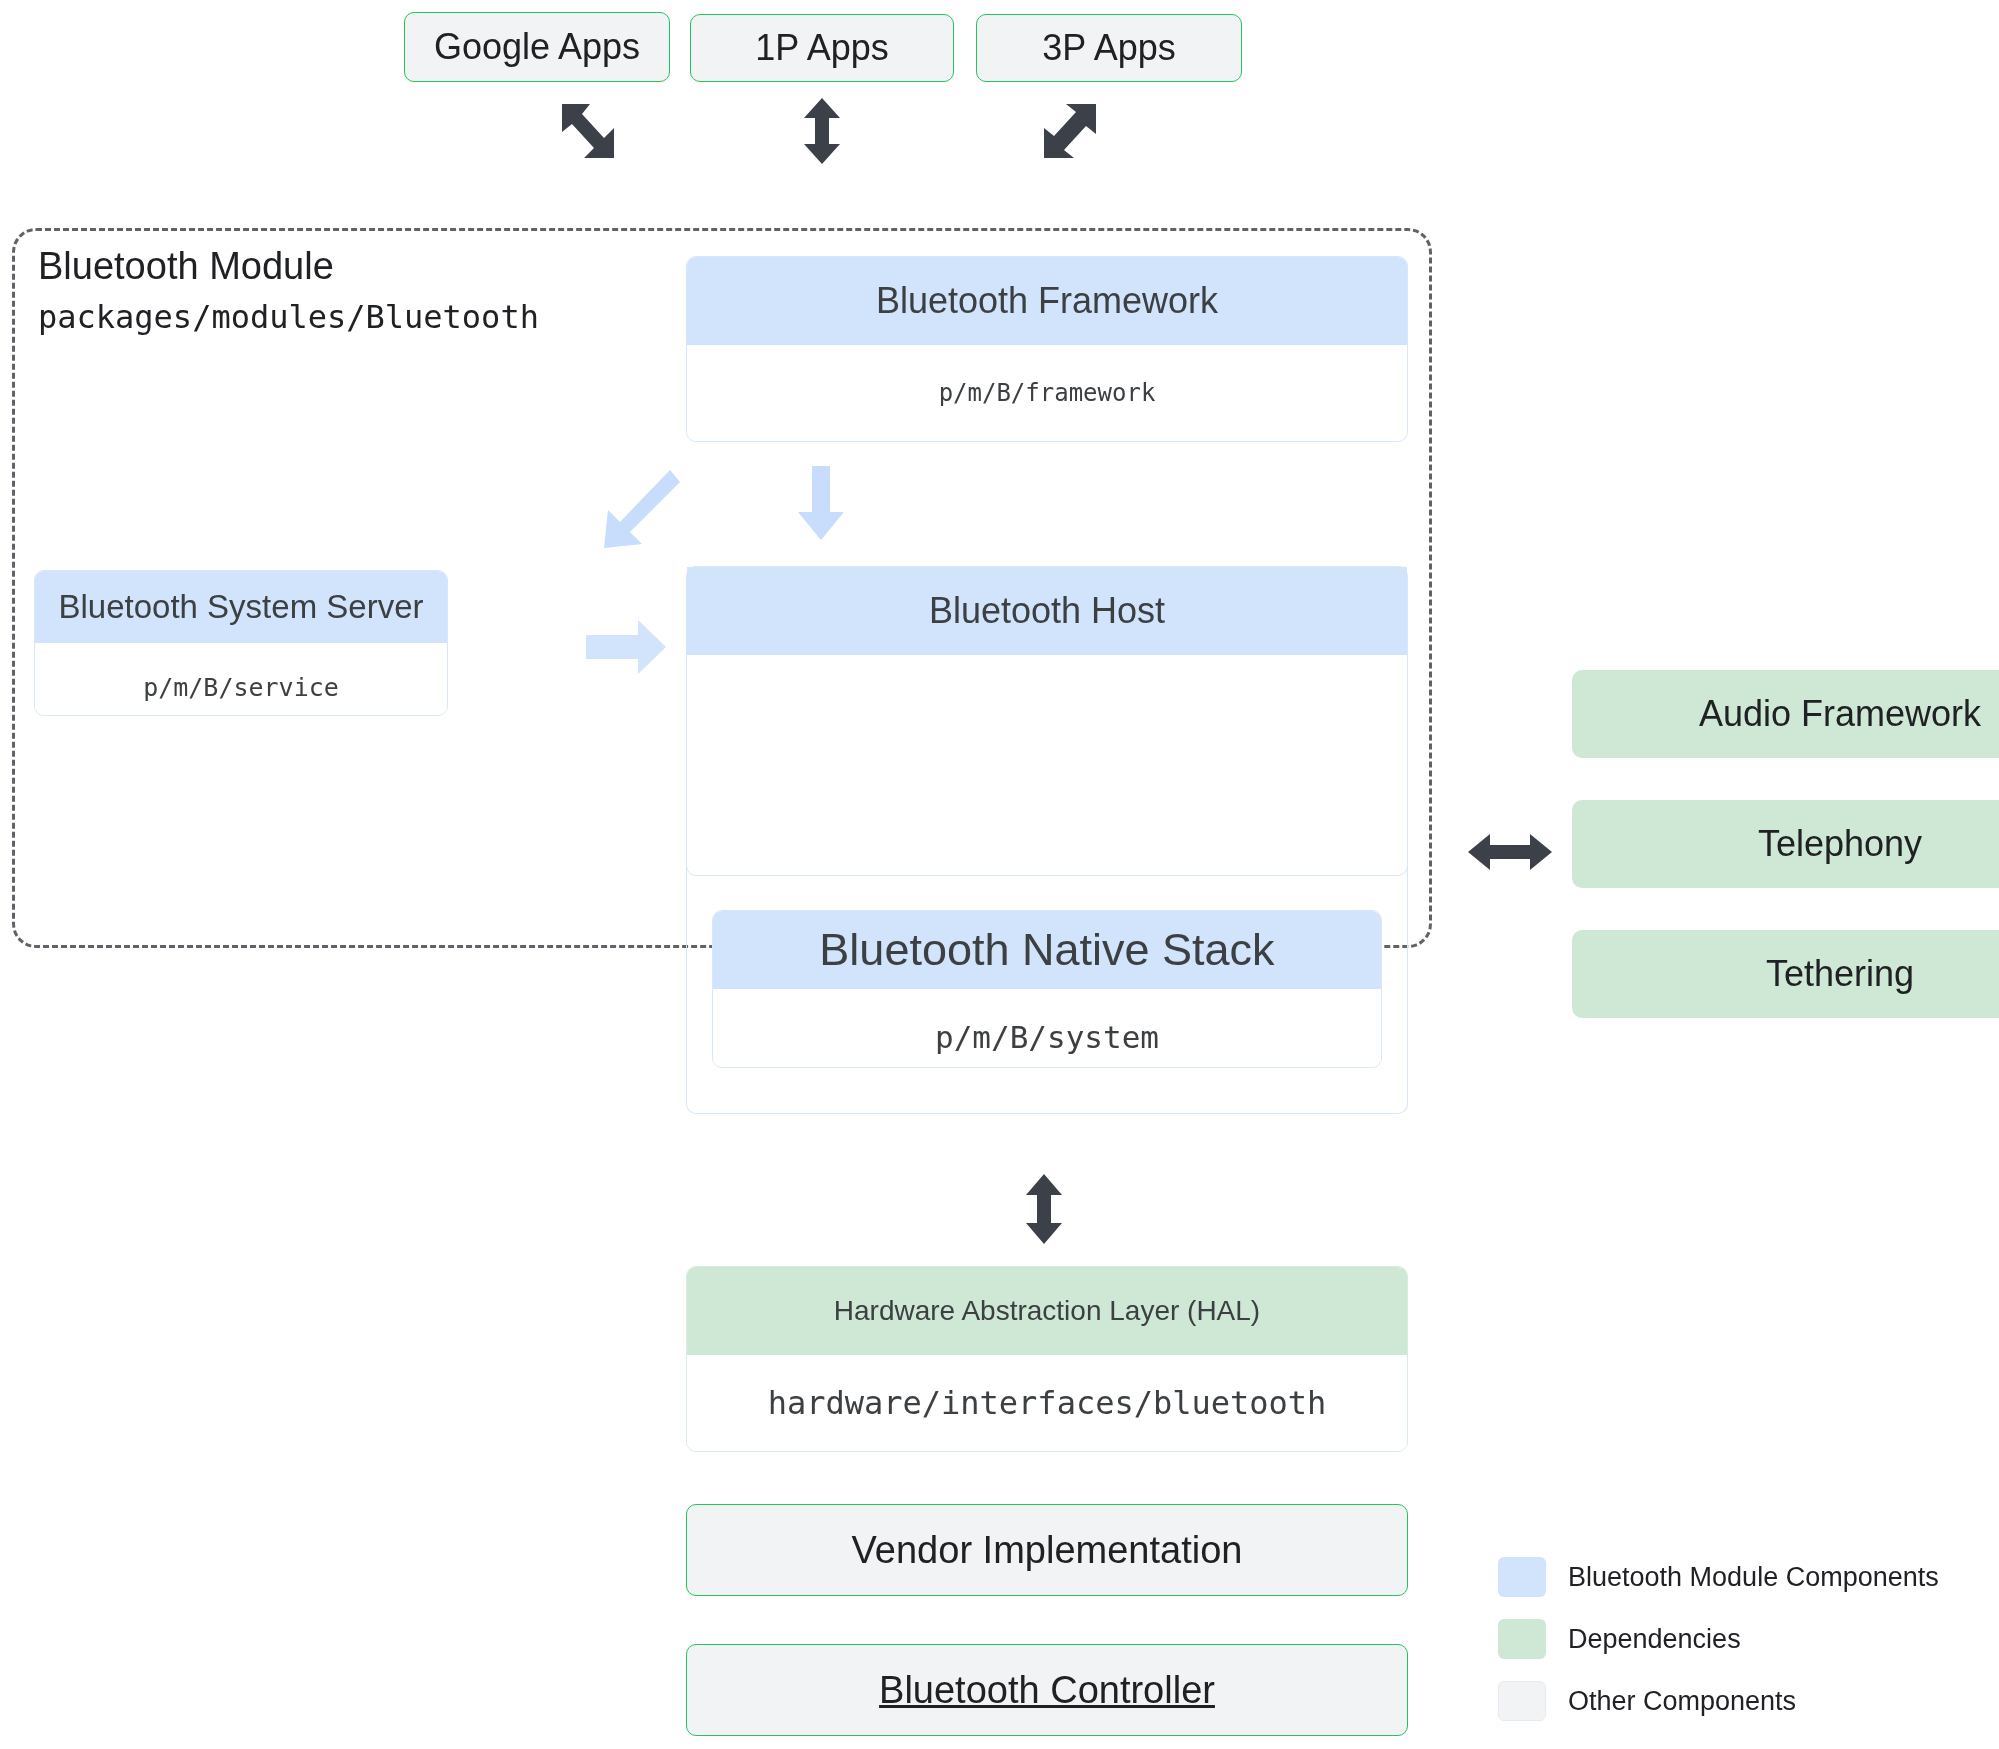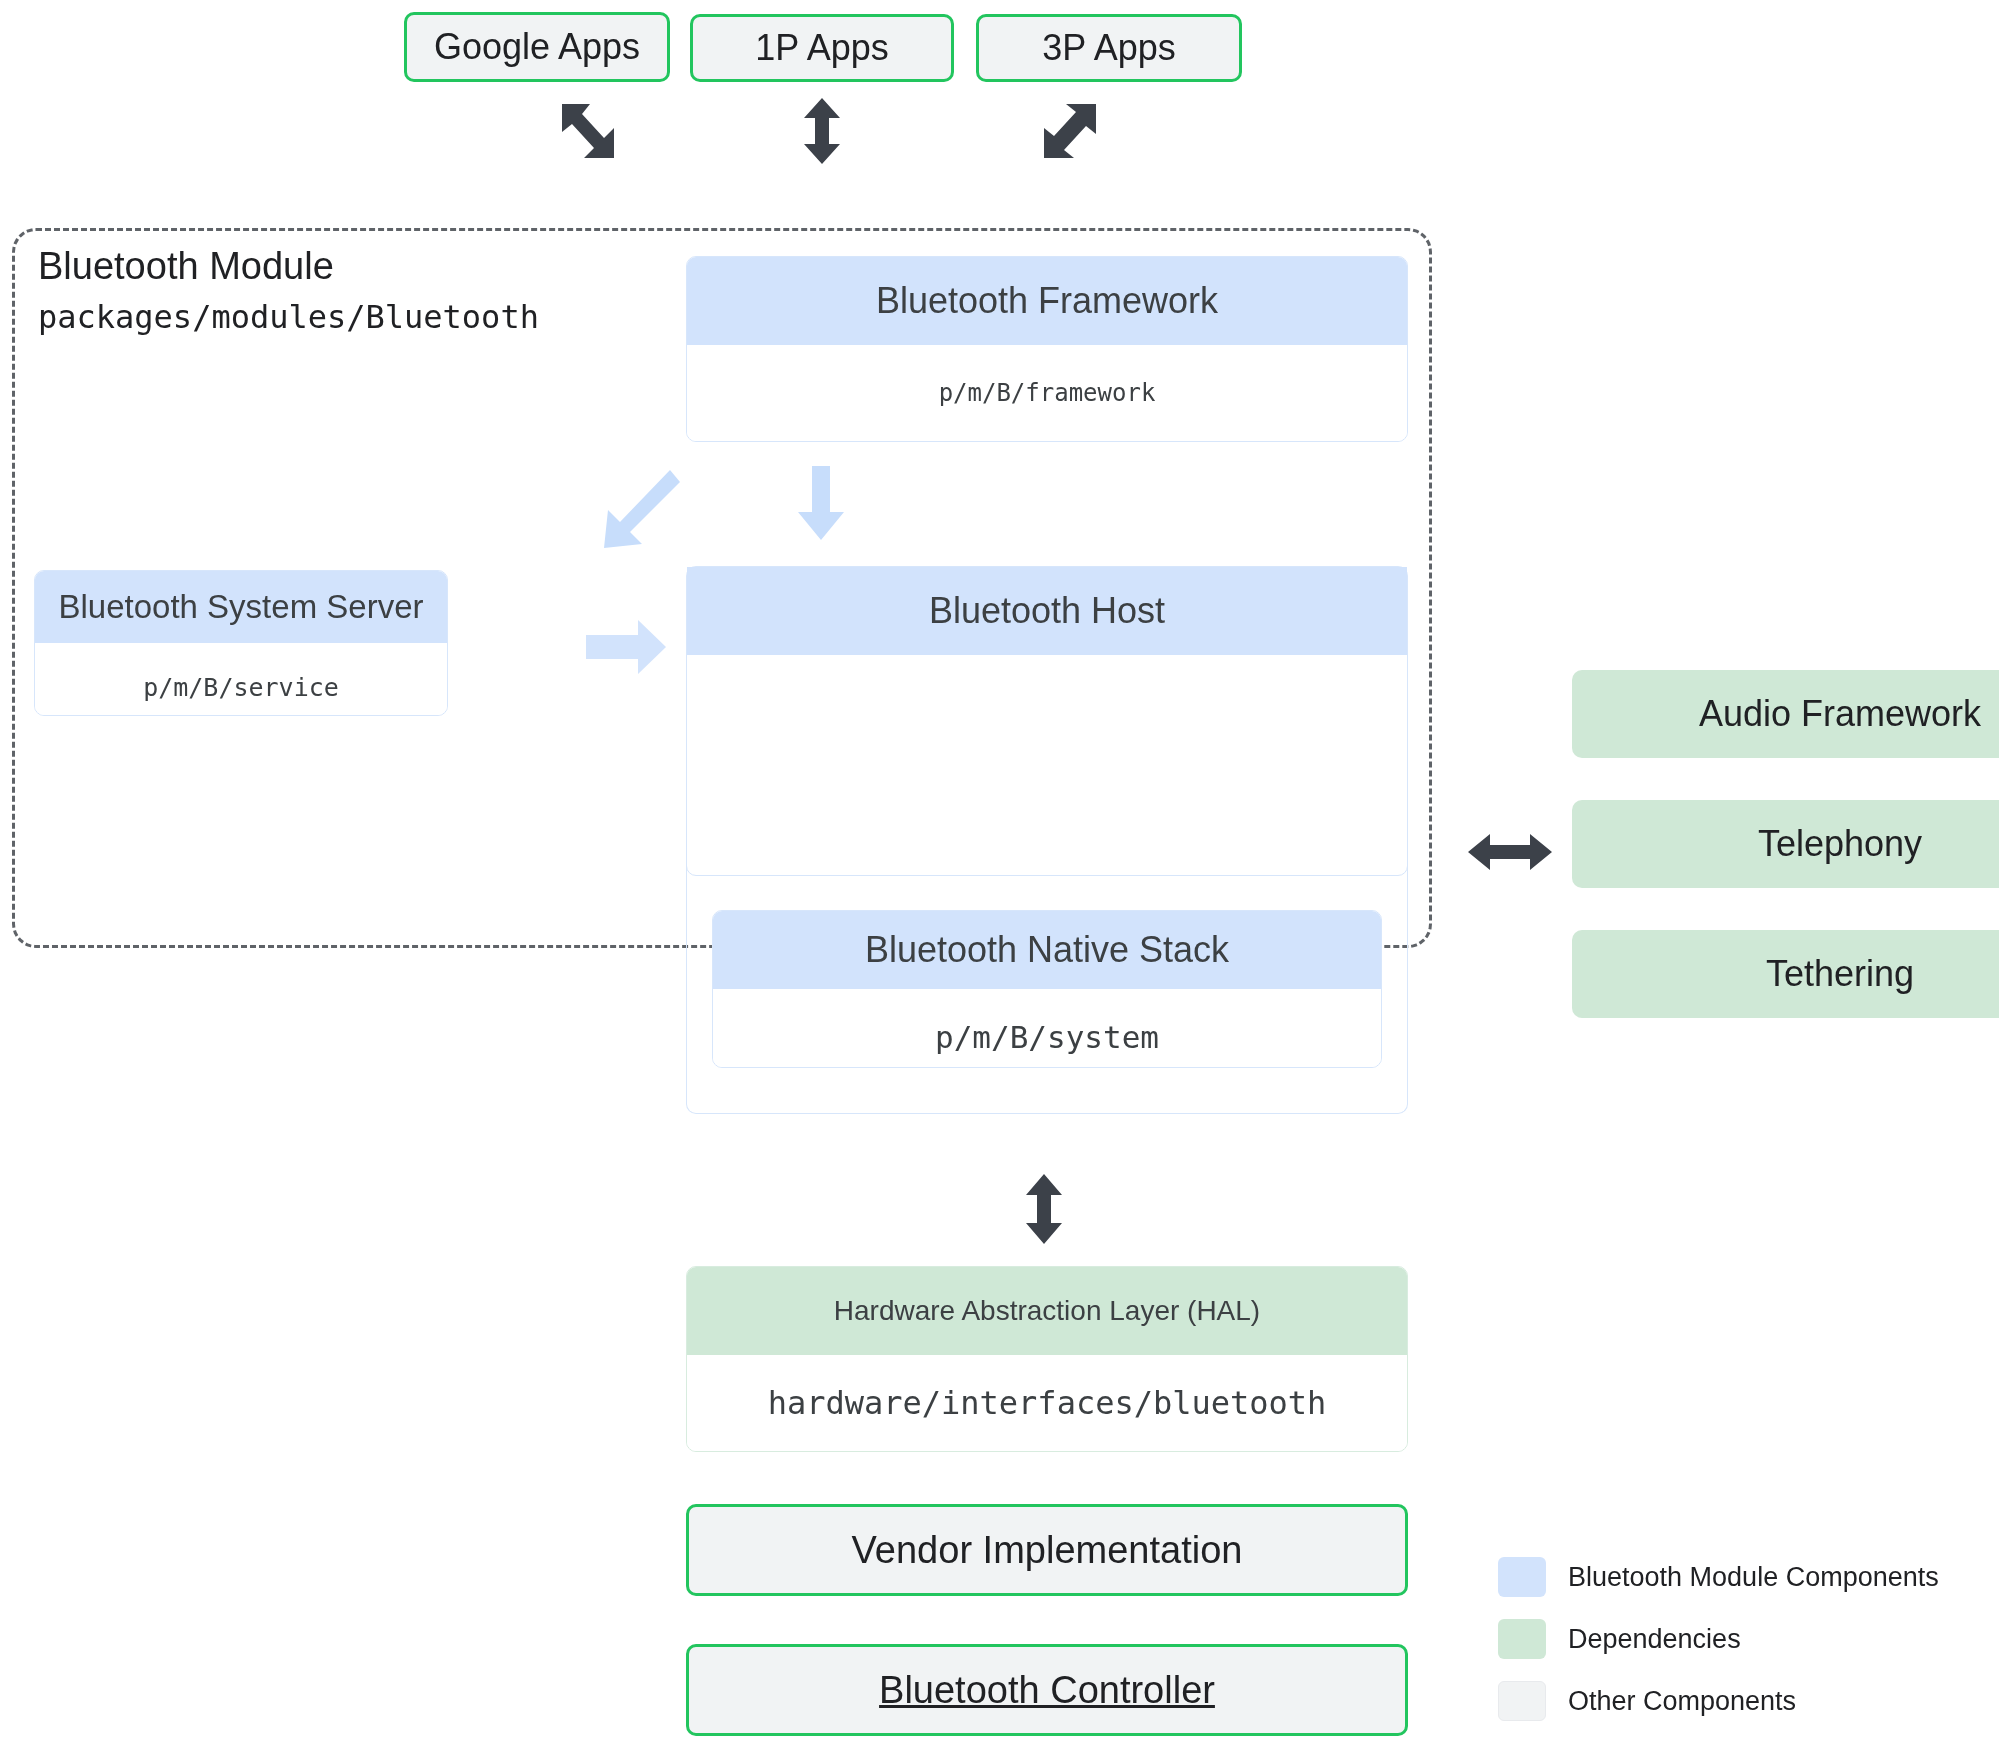--- a/index.html
+++ b/index.html
@@ -24,21 +24,21 @@
     position: absolute;
     box-sizing: border-box;
     border-radius: 10px;
     display: flex;
     align-items: center;
     justify-content: center;
     text-align: center;
   }
   .box-grey {
     background: #f1f3f4;
-    border: 3px solid #22c55e;
+    border: 1px solid #22c55e;
     color: #202124;
   }
   .box-green-solid {
     background: #cfe8d6;
     border: none;
     color: #202124;
   }
 
   
   .card {
@@ -210,21 +210,21 @@
   </svg>
 
   <div class="card blue" style="left:686px; top:566px; width:722px; height:310px; overflow:visible;">
     <div class="card-head" style="height:88px; font-size:36px;">
       <span>Bluetooth Host</span>
     </div>
   </div>
 
 
   <div class="card blue" style="left:712px; top:910px; width:670px; height:158px;">
-    <div class="card-head" style="height:78px; font-size:36px;">
+    <div class="card-head" style="height:78px; font-size:45px;">
       <span>Bluetooth Native Stack</span>
     </div>
     <div class="card-path" style="font-size:31px;margin-top:17px;">
       <span>p/m/B/system</span>
     </div>
   </div>
 
   <div style="position:absolute; left:686px; top:654px; width:722px; height:460px;
               box-sizing:border-box; border:1px solid #d7e6fb; border-top:none;
               border-bottom-left-radius:10px; border-bottom-right-radius:10px;

